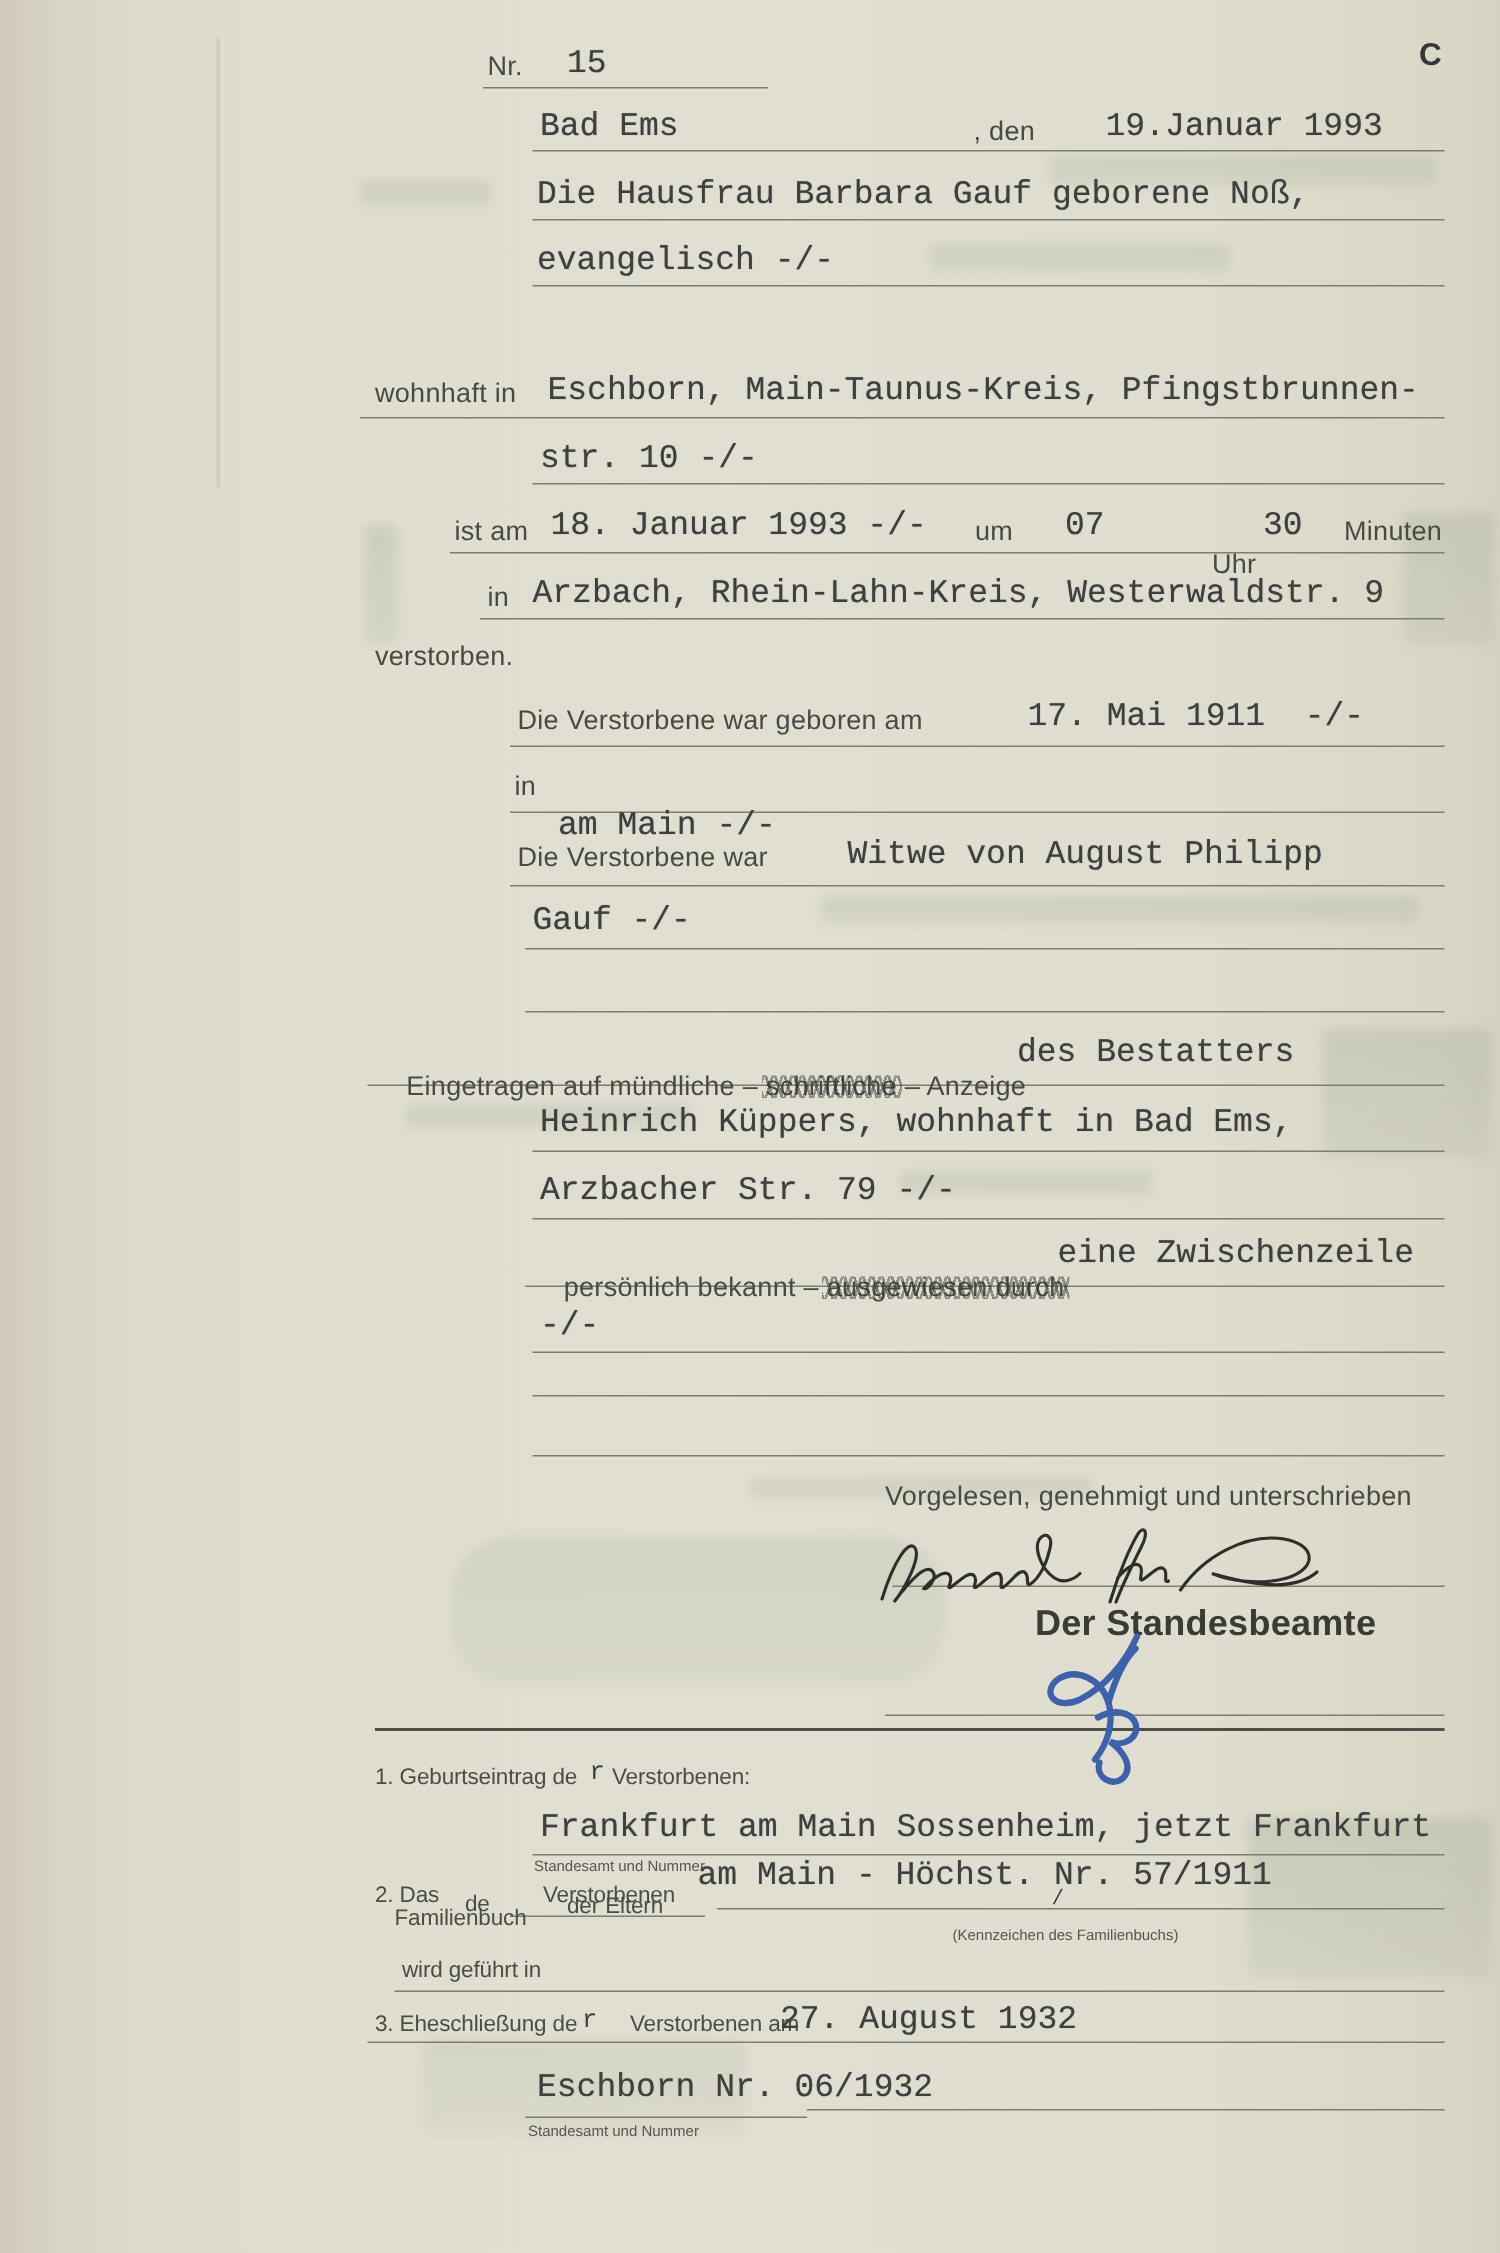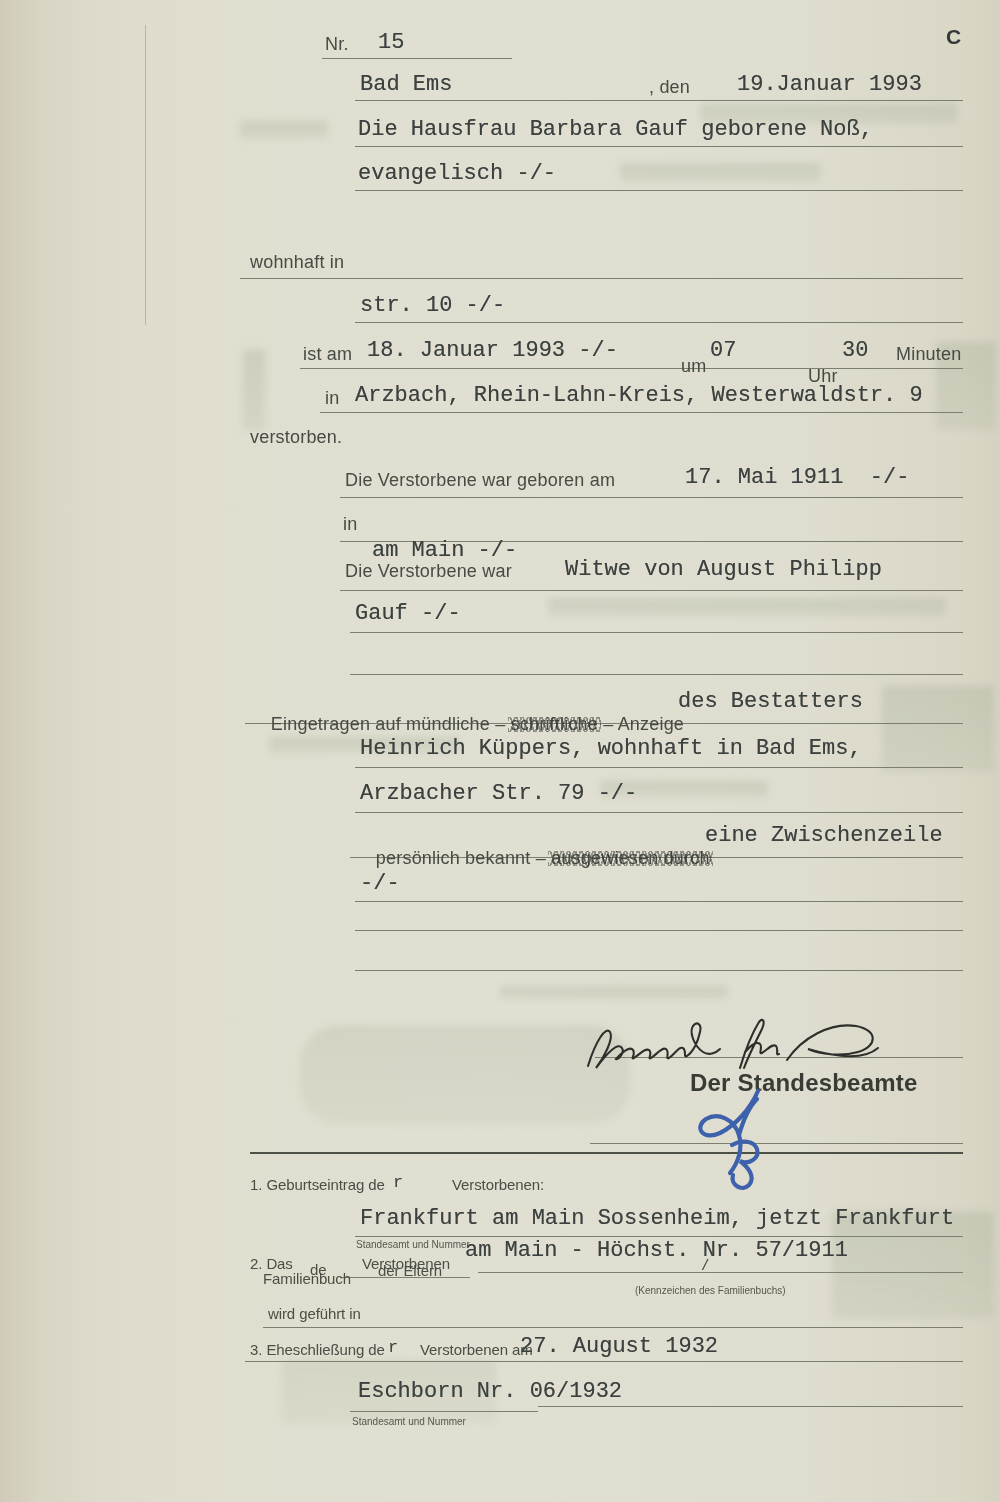--- a/index.html
+++ b/index.html
@@ -145,25 +145,26 @@
   <span class="printed bold" style="left:946px;top:25px;font-size:21px;color:#33383a;">C</span>
 
   <span class="typed" style="left:360px;top:72px;">Bad Ems</span>
   <span class="printed" style="left:649px;top:77px;">, den</span>
   <span class="typed" style="left:737px;top:72px;">19.Januar 1993</span>
 
   <span class="typed" style="left:358px;top:117px;">Die Hausfrau Barbara Gauf geborene Noß,</span>
   <span class="typed" style="left:358px;top:161px;">evangelisch -/-</span>
 
   <span class="printed" style="left:250px;top:252px;">wohnhaft in</span>
+  <span class="typed" style="left:365px;top:248px;">Eschborn, Main-Taunus-Kreis, Pfingstbrunnen-</span>
   <span class="typed" style="left:360px;top:293px;">str. 10 -/-</span>
 
   <span class="printed" style="left:303px;top:344px;">ist am</span>
   <span class="typed" style="left:367px;top:338px;">18. Januar 1993 -/-</span>
-  <span class="printed" style="left:681px;top:344px;margin-top:12px;">um</span>
+  <span class="printed" style="left:650px;top:344px;">um</span>
   <span class="typed" style="left:710px;top:338px;">07</span>
   <span class="printed" style="left:808px;top:344px;margin-top:22px;">Uhr</span>
   <span class="typed" style="left:842px;top:338px;">30</span>
   <span class="printed" style="left:896px;top:344px;">Minuten</span>
 
   <span class="printed" style="left:325px;top:388px;">in</span>
   <span class="typed" style="left:355px;top:383px;">Arzbach, Rhein-Lahn-Kreis, Westerwaldstr. 9</span>
   <span class="printed" style="left:250px;top:427px;">verstorben.</span>
 
   <span class="printed" style="left:345px;top:470px;">Die Verstorbene war geboren am</span>
@@ -180,20 +181,21 @@
   </div>
   <span class="typed" style="left:678px;top:689px;">des Bestatters</span>
   <span class="typed" style="left:360px;top:736px;">Heinrich Küppers, wohnhaft in Bad Ems,</span>
   <span class="typed" style="left:360px;top:781px;">Arzbacher Str. 79 -/-</span>
   <div class="printed" style="left:355px;top:827px;">
     <span>persönlich bekannt – </span><span class="struck">ausgewiesen durch</span>
   </div>
   <span class="typed" style="left:705px;top:823px;">eine Zwischenzeile</span>
   <span class="typed" style="left:360px;top:871px;">-/-</span>
 
+  <span class="printed" style="left:590px;top:987px;">Vorgelesen, genehmigt und unterschrieben</span>
 
   <svg style="left:582px;top:1010px;" width="310" height="70" viewBox="0 0 310 70">
     <g fill="none" stroke="#2e2f2b" stroke-width="2.1" stroke-linecap="round">
       <path d="M6 56 C14 30 24 16 28 22 C32 28 22 48 14 58 C26 42 36 32 40 38 C43 43 36 50 34 49 C40 42 48 36 51 40 C54 44 48 50 52 48 C58 44 63 38 67 40 C71 43 65 50 69 48 C75 44 80 37 84 39 C88 42 83 50 87 48 C93 44 97 36 101 38 C105 41 101 48 105 46 C111 42 116 32 118 22 C120 14 115 11 111 16 C107 22 112 36 121 42 C127 46 134 43 138 39"></path>
       <path d="M158 58 C164 38 172 20 177 12 C181 7 184 11 179 21 C172 35 165 50 162 58 M163 42 C169 35 175 31 178 34 C181 37 176 45 180 43 C186 39 191 33 194 36 C197 39 193 46 197 44"></path>
       <path d="M205 50 C220 28 248 12 274 16 C296 20 296 36 276 42 C258 47 238 44 226 39 C250 46 280 52 296 38"></path>
     </g>
   </svg>
 
   <span class="printed bold" style="left:690px;top:1069px;font-size:24px;color:#383c35;">Der Standesbeamte</span>
@@ -202,21 +204,21 @@
     <g fill="none" stroke="#3e61ac" stroke-width="4.2" stroke-linecap="round">
       <path d="M72 8 C64 26 50 42 34 50 C16 58 8 44 20 36 C32 29 48 36 53 52 C57 66 52 80 44 90"></path>
       <path d="M53 52 C57 38 63 24 71 16"></path>
       <path d="M46 62 C56 56 68 58 71 66 C74 76 62 82 54 78 C62 84 70 94 63 102 C56 109 44 102 47 92"></path>
     </g>
   </svg>
 
   <div>
     <span class="printed-sm" style="left:250px;top:1176px;">1. Geburtseintrag de</span>
     <span class="typed-sm" style="left:393px;top:1173px;">r</span>
-    <span class="printed-sm" style="left:452px;top:1176px;text-align:right;">Verstorbenen:</span>
+    <span class="printed-sm" style="left:408px;top:1176px;text-align:right;">Verstorbenen:</span>
   </div>
   <span class="typed" style="left:360px;top:1206px;">Frankfurt am Main Sossenheim, jetzt Frankfurt</span>
   <span class="tiny" style="left:356px;top:1239px;">Standesamt und Nummer</span>
   <span class="typed" style="left:465px;top:1238px;">am Main - Höchst. Nr. 57/1911</span>
   <span class="typed-sm" style="left:701px;top:1258px;font-size:14px;">/</span>
 
   <span class="printed-sm" style="left:250px;top:1255px;">2. Das</span>
   <span class="printed-sm" style="left:263px;top:1270px;">Familienbuch</span>
   <span class="printed-sm" style="left:310px;top:1261px;">de</span>
   <span class="printed-sm" style="left:362px;top:1255px;">Verstorbenen</span>

